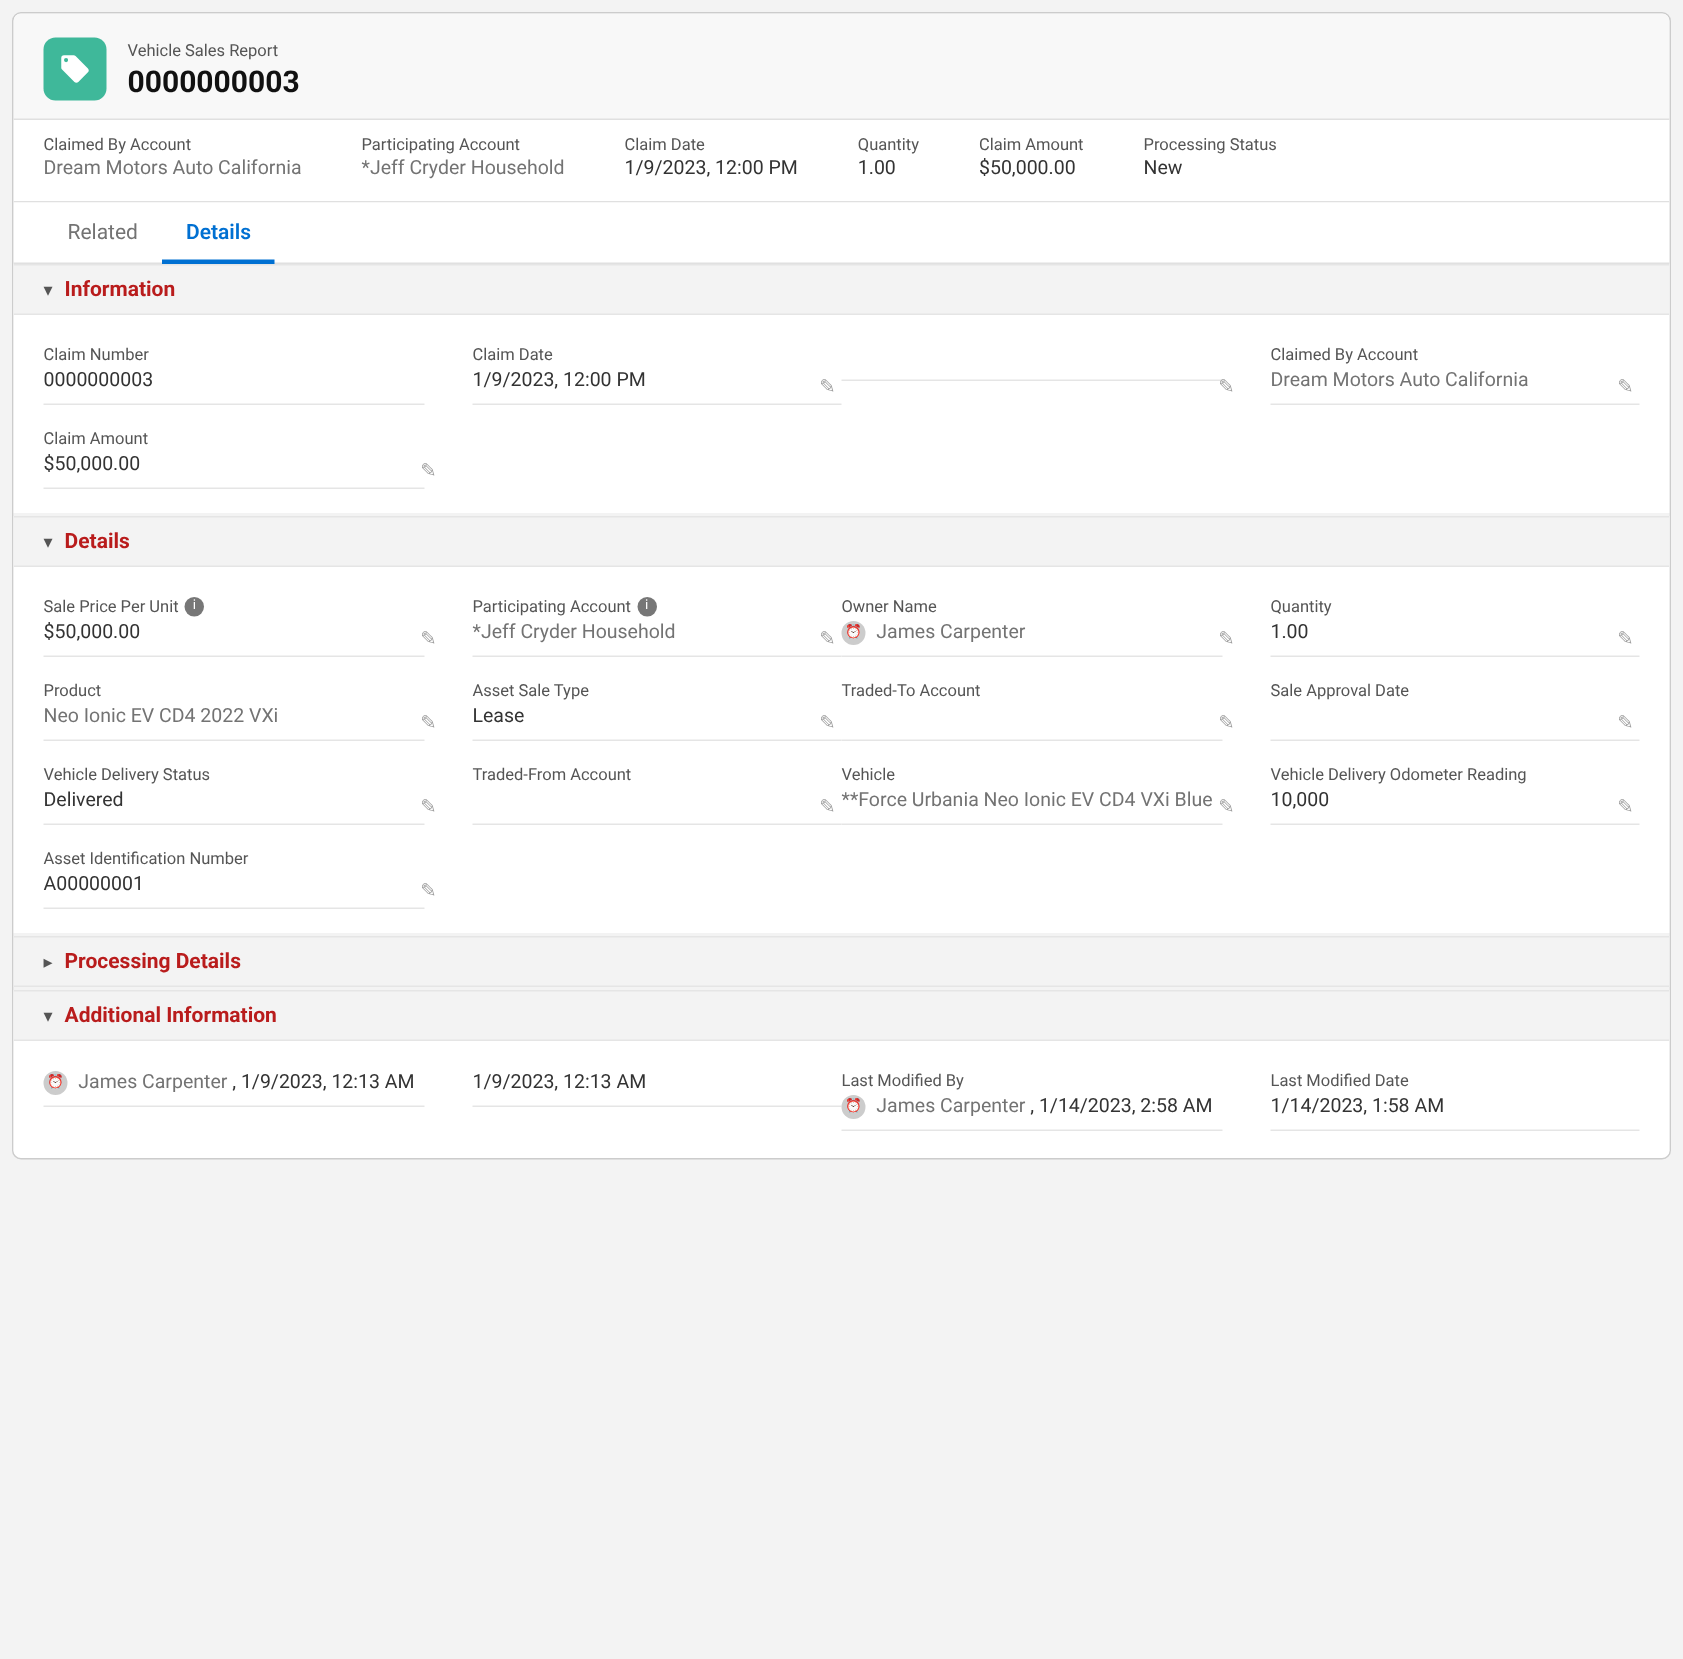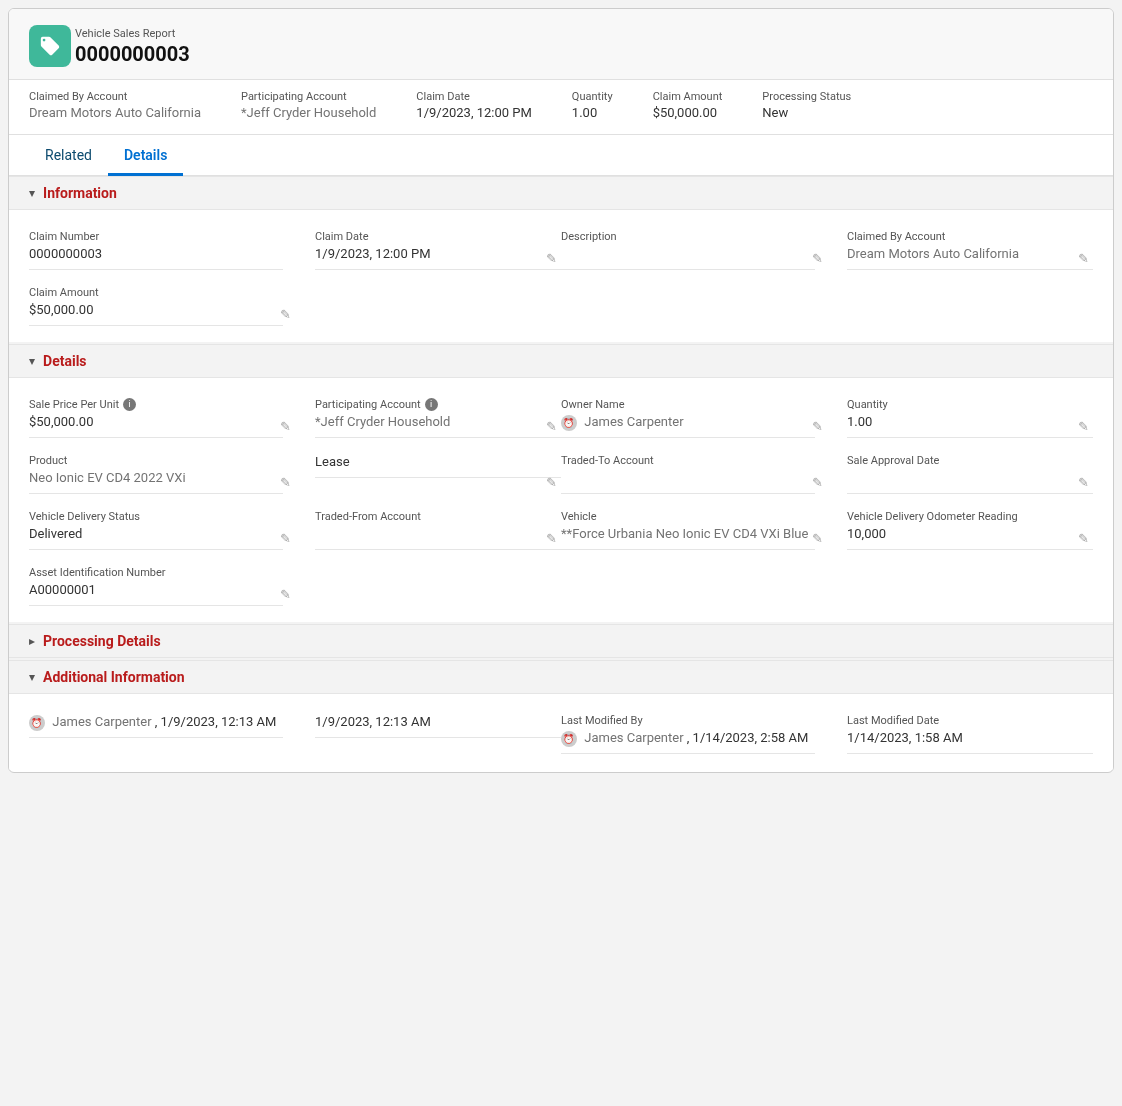--- a/index.html
+++ b/index.html
@@ -16,21 +16,21 @@
       margin: 8px;
       background: #fff;
     }
     
     .record-header {
       background: #f8f8f8;
       padding: 16px 20px 12px 20px;
       border-bottom: 1px solid #e0e0e0;
       display: flex;
       align-items: center;
-      gap: 4px;
+      gap: 14px;
     }
     .record-icon {
       width: 42px;
       height: 42px;
       background: #3fb89a;
       border-radius: 8px;
       display: flex;
       align-items: center;
       justify-content: center;
       flex-shrink: 0;
@@ -64,21 +64,21 @@
     .tabs-bar {
       background: #fff;
       padding: 0 20px;
       border-bottom: 1px solid #e0e0e0;
       display: flex;
       gap: 0;
     }
     .tab {
       padding: 12px 16px 10px 16px;
       font-size: 14px;
-      color: #0c4a6e;
+      color: #737373;
       cursor: pointer;
       border-bottom: 3px solid transparent;
       margin-bottom: -1px;
     }
     .tab.active {
       color: #0070d2;
       border-bottom: 3px solid #0070d2;
       font-weight: 600;
     }
     
@@ -241,21 +241,20 @@
           <div class="field-label">Claim Number</div>
           <div class="field-value">0000000003</div>
         </div>
         <div class="field-block right">
           <div class="field-label">Claim Date</div>
           <div class="field-value">1/9/2023, 12:00 PM</div>
           <span class="edit-icon">✎</span>
         </div>
 
         <div class="field-block">
-          <div class="field-label">Description</div>
           <div class="field-value"></div>
           <span class="edit-icon">✎</span>
         </div>
         <div class="field-block right">
           <div class="field-label">Claimed By Account</div>
           <div class="field-value">
             <a class="link">Dream Motors Auto California</a>
           </div>
           <span class="edit-icon">✎</span>
         </div>
@@ -311,20 +310,21 @@
         </div>
 
         <div class="field-block">
           <div class="field-label">Product</div>
           <div class="field-value">
             <a class="link">Neo Ionic EV CD4 2022 VXi</a>
           </div>
           <span class="edit-icon">✎</span>
         </div>
         <div class="field-block right">
+          <div class="field-label">Asset Sale Type</div>
           <div class="field-value">Lease</div>
           <span class="edit-icon">✎</span>
         </div>
 
         <div class="field-block">
           <div class="field-label">Traded-To Account</div>
           <div class="field-value"></div>
           <span class="edit-icon">✎</span>
         </div>
         <div class="field-block right">

